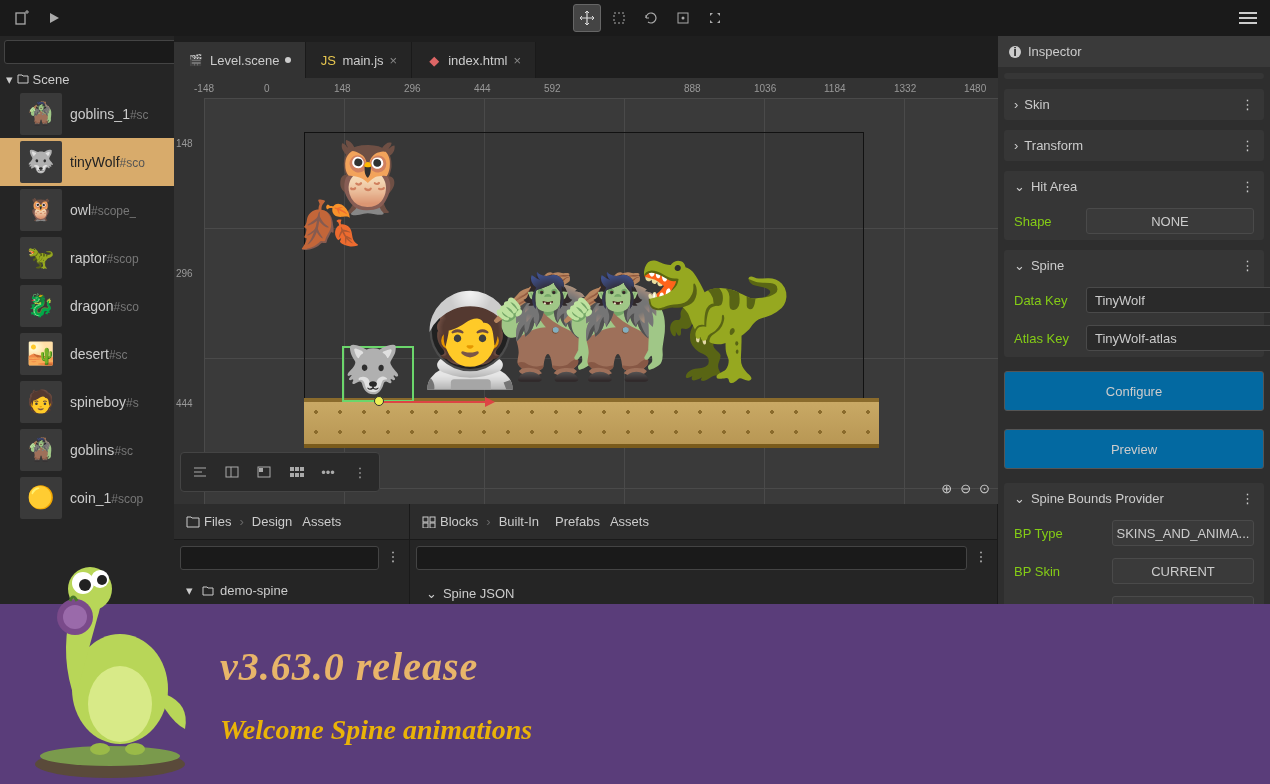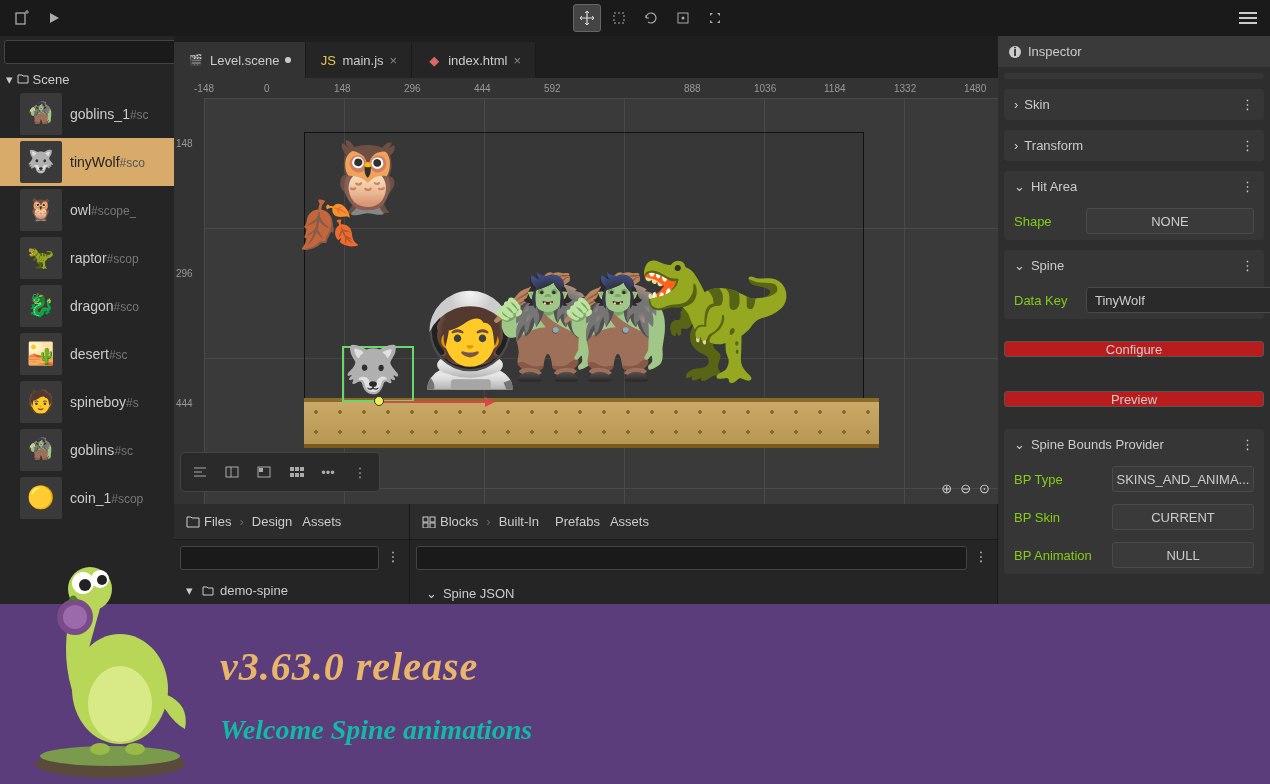--- a/index.html
+++ b/index.html
@@ -71,27 +71,27 @@
 .inspector{width:272px;background:#2e2e2e;display:flex;flex-direction:column}
 .insp-title{background:#3a3a3a;padding:8px 10px;display:flex;align-items:center;gap:6px;font-size:14px}
 .insp-body{flex:1;overflow-y:auto;padding:0;display:flex;flex-direction:column;gap:2px;}
 .insp-section{background:#363636;margin:4px 6px;border-radius:3px;padding:0}
 .insp-sec-hdr{display:flex;align-items:center;justify-content:space-between;padding:8px 10px;cursor:pointer}
 .insp-sec-hdr-left{display:flex;align-items:center;gap:6px}
 .insp-field{display:flex;align-items:center;padding:6px 10px;gap:8px}
 .insp-field-label{flex:0 0 64px;font-size:13px;color:#84cc16}
 .insp-input{flex:1;background:#2a2a2a;border:1px solid #4a4a4a;border-radius:3px;height:26px;padding:0 8px;color:#ccc}
 .insp-btn-val{flex:1;background:#3a3a3a;border:1px solid #4a4a4a;border-radius:3px;height:26px;display:flex;align-items:center;justify-content:center;cursor:pointer}
-.insp-full-btn{margin:16px 6px;background:#b91c1c;border:1px solid #555;border-radius:3px;height:16px;display:flex;align-items:center;justify-content:center;cursor:pointer}
+.insp-full-btn{margin:8px 6px;background:#0369a1;border:1px solid #555;border-radius:3px;height:40px;display:flex;align-items:center;justify-content:center;cursor:pointer}
 
 
 .banner{position:absolute;left:0;right:0;bottom:0;height:180px;background:#5a3d7a;display:flex;align-items:center;padding-left:220px}
 .banner-mascot{position:absolute;left:10px;bottom:0;width:200px;height:240px;display:flex;align-items:center;justify-content:center}
 .banner-text h1{font-family:Georgia,serif;font-size:40px;font-weight:bold;color:#e8b56a;font-style:italic;letter-spacing:1px}
-.banner-text h2{font-family:Georgia,serif;font-size:28px;font-weight:bold;color:#14b8a6;font-style:italic;margin-top:24px}
+.banner-text h2{font-family:Georgia,serif;font-size:28px;font-weight:bold;color:#eab308;font-style:italic;margin-top:24px}
 
 svg{display:block}
 </style>
 </head>
 <body>
 
 <div class="top-toolbar">
   <div class="toolbar-left">
     <div class="tb-btn">
         <svg width="16" height="16" viewBox="0 0 16 16">
@@ -474,20 +474,24 @@
         <div class="insp-sec-hdr">
             <div class="insp-sec-hdr-left">
               <span>⌄</span>
               <span>Spine</span>
             </div>
             <span>⋮</span>
           </div>
         <div class="insp-field">
           <div class="insp-field-label">Data Key</div>
           <input class="insp-input" value="TinyWolf" style="">
+        </div>
+        <div class="insp-field">
+          <div class="insp-field-label">Atlas Key</div>
+          <input class="insp-input" value="TinyWolf-atlas" style="">
         </div>
       </div>
 
       <div class="insp-full-btn">Configure</div>
       <div class="insp-full-btn">Preview</div>
 
       <div class="insp-section">
         <div class="insp-sec-hdr">
             <div class="insp-sec-hdr-left">
               <span>⌄</span>

